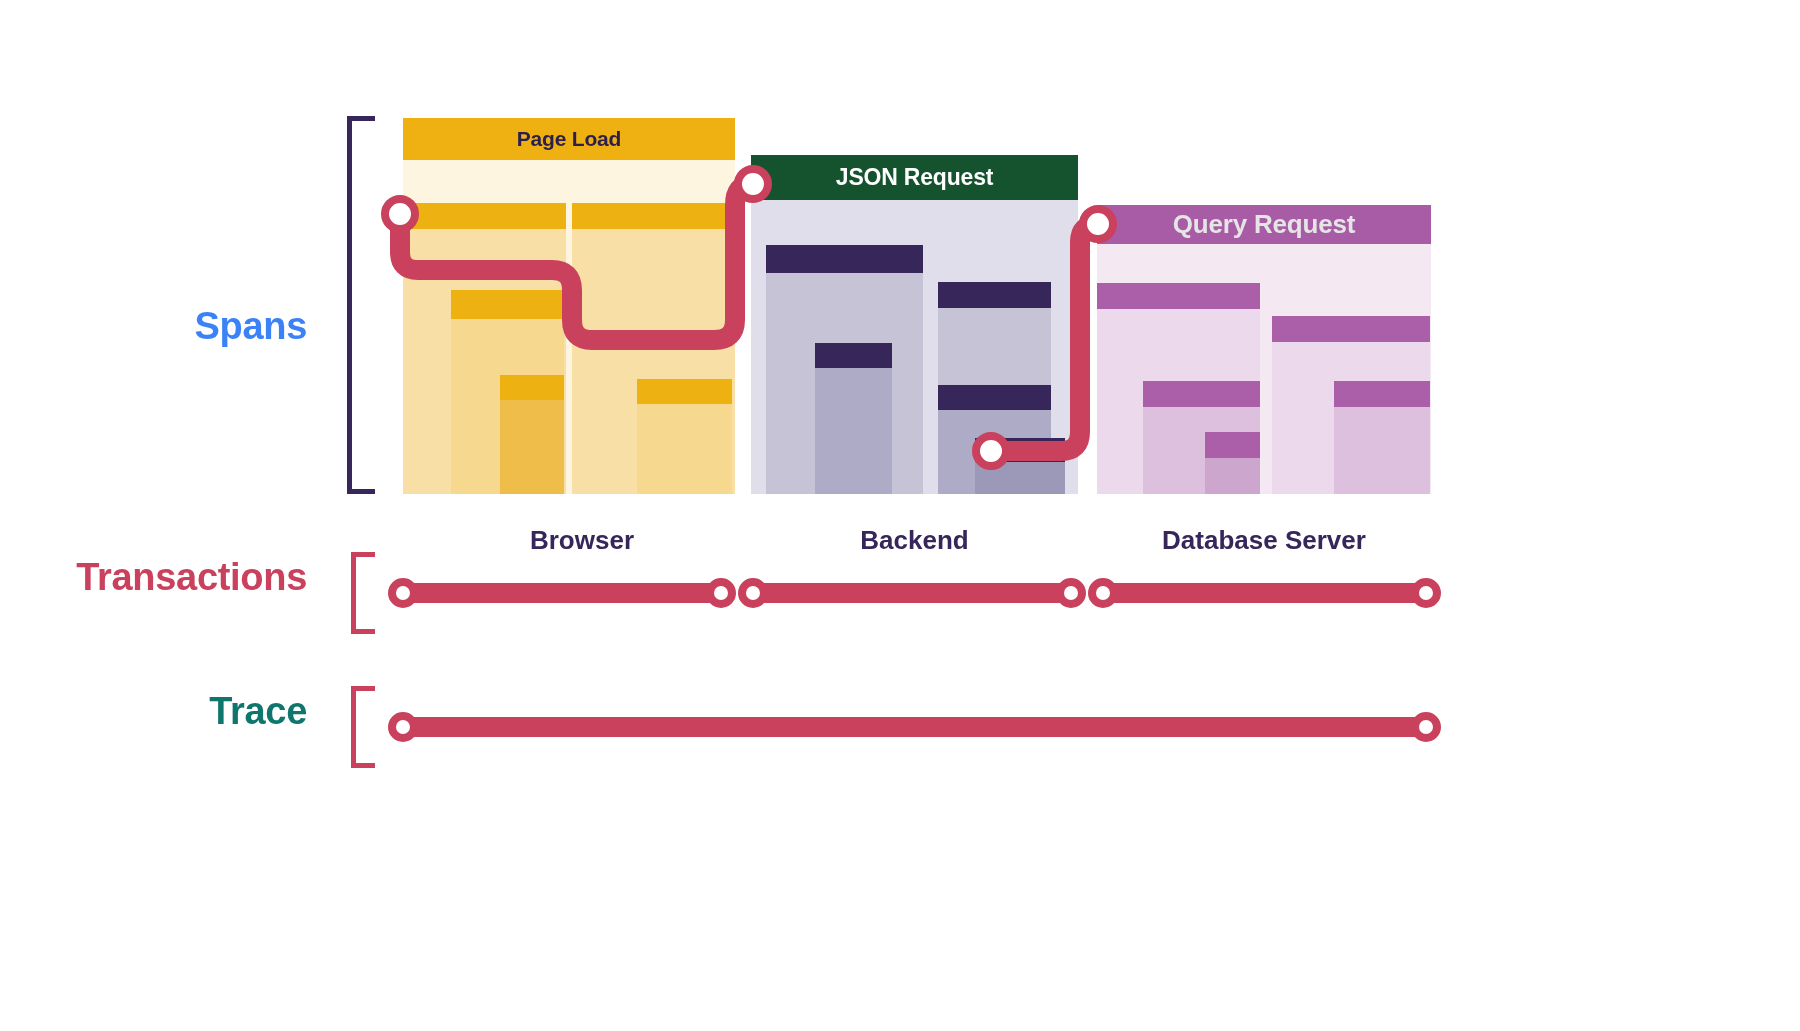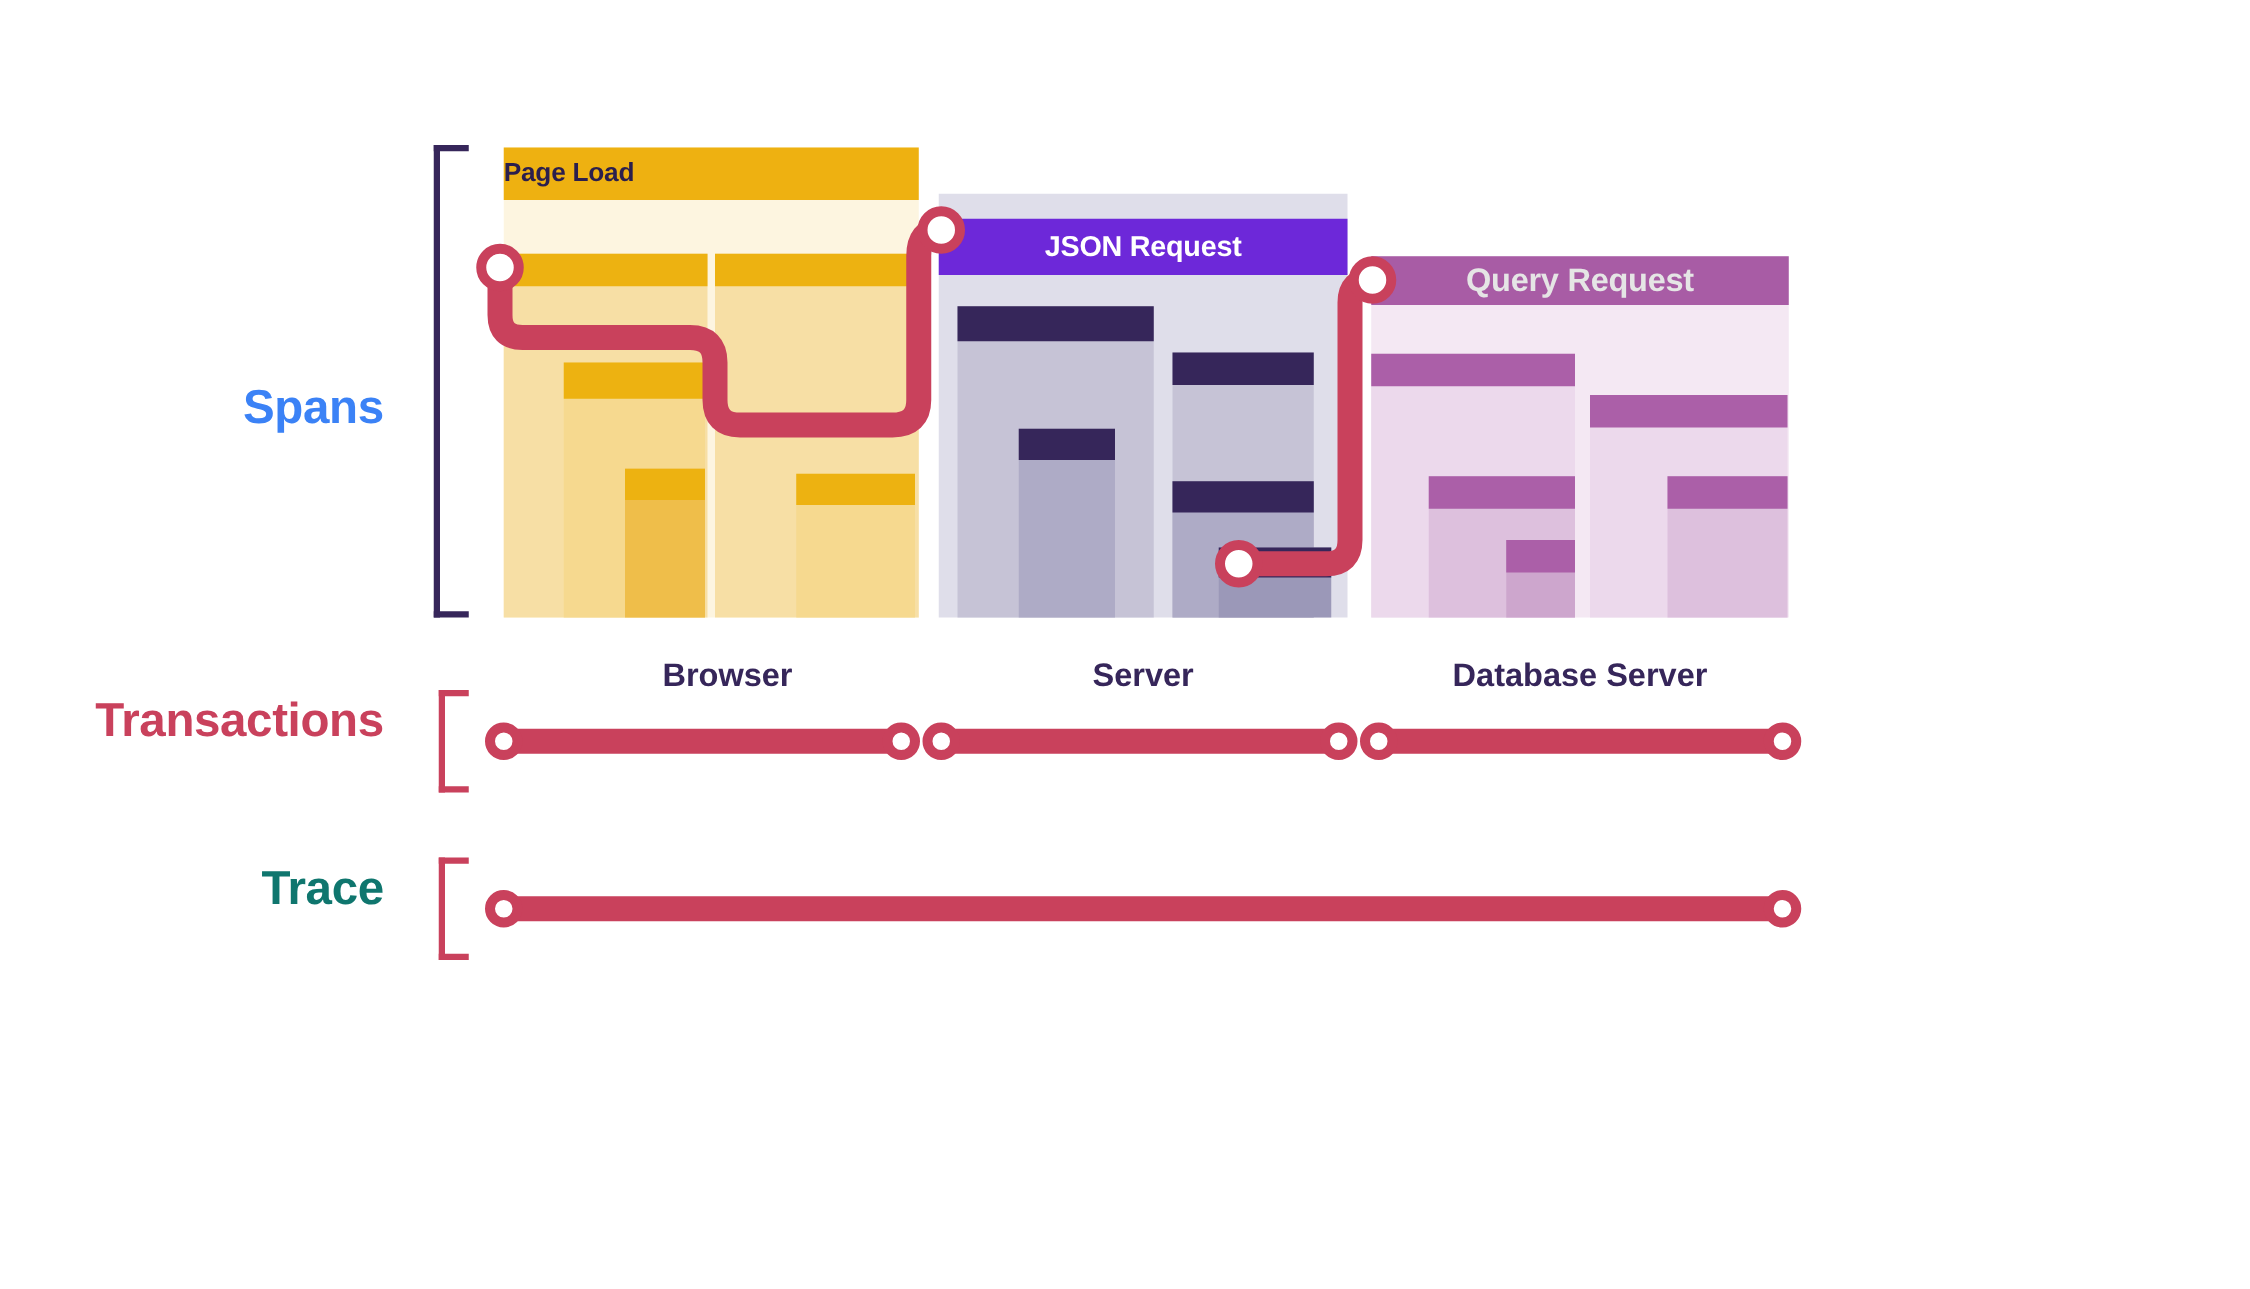--- a/index.html
+++ b/index.html
@@ -106,21 +106,21 @@
               border-width:5px; border-color:#c9415c;"></div>
 
   <div class="bracket" id="trace-bracket" style="left:351px; top:686px; width:24px; height:82px;
               border-width:5px; border-color:#c9415c;"></div>
 
   <div class="svc" id="svc-browser">
 
     <div class="bar" style="left:403px; top:118px; width:332px; height:376px; background:#fdf5e0;"></div>
 
     <div class="bar" style="left:403px; top:118px; width:332px; height:42px; background:#eeb111;
-                display:flex; align-items:center; ">
+                display:flex; align-items:center; justify-content:center;">
       <span style="font-size:21px; font-weight:bold; color:#2b1f4d; letter-spacing:-0.2px;">Page Load</span>
     </div>
 
     <div class="bar" style="left:403px; top:203px; width:163px; height:291px; background:#f7dfa5;">
       <div class="cap" style="height:26px; background:#edb211;"></div>
     </div>
     <div class="bar" style="left:572px; top:203px; width:163px; height:291px; background:#f7dfa5;">
       <div class="cap" style="height:26px; background:#edb211;"></div>
     </div>
 
@@ -133,22 +133,22 @@
 
     <div class="bar" style="left:500px; top:375px; width:64px; height:119px; background:#efbe4a;">
       <div class="cap" style="height:25px; background:#edb211;"></div>
     </div>
   </div>
 
   <div class="svc" id="svc-backend">
 
     <div class="bar" style="left:751px; top:155px; width:327px; height:339px; background:#dfdeea;"></div>
 
-    <div class="bar" style="left:751px; top:155px; width:327px; height:45px; background:#6d28d9;
-                display:flex; align-items:center; justify-content:center;margin-top:20px;">
+    <div class="bar" style="left:751px; top:155px; width:327px; height:45px; background:#14532d;
+                display:flex; align-items:center; justify-content:center;">
       <span style="font-size:23px; font-weight:bold; color:#ffffff; letter-spacing:-0.2px;">JSON Request</span>
     </div>
 
     <div class="bar" style="left:766px; top:245px; width:157px; height:249px; background:#c6c3d6;">
       <div class="cap" style="height:28px; background:#36265a;"></div>
     </div>
     <div class="bar" style="left:938px; top:282px; width:113px; height:212px; background:#c6c3d6;">
       <div class="cap" style="height:26px; background:#36265a;"></div>
     </div>
 
@@ -212,21 +212,21 @@
              L 1080 242
              Q 1080 224 1098 224" fill="none" stroke="#c9415c" stroke-width="20" stroke-linecap="butt" stroke-linejoin="round"></path>
 
     <circle cx="400" cy="214" r="15" fill="#ffffff" stroke="#c9415c" stroke-width="8"></circle>
     <circle cx="753" cy="184" r="15" fill="#ffffff" stroke="#c9415c" stroke-width="8"></circle>
     <circle cx="991" cy="451" r="15" fill="#ffffff" stroke="#c9415c" stroke-width="8"></circle>
     <circle cx="1098" cy="224" r="15" fill="#ffffff" stroke="#c9415c" stroke-width="8"></circle>
   </svg>
 
   <div class="service-label" style="left:416px; width:332px;">Browser</div>
-  <div class="service-label" style="left:751px; width:327px;">Server</div>
+  <div class="service-label" style="left:751px; width:327px;">Backend</div>
   <div class="service-label" style="left:1097px; width:334px;">Database Server</div>
 
   <div>
     <div class="tl-line" style="left:398px; top:583px; width:331px; height:20px; background:#c9415c;"></div>
     <div class="tl-line" style="left:748px; top:583px; width:330px; height:20px; background:#c9415c;"></div>
     <div class="tl-line" style="left:1097px; top:583px; width:336px; height:20px; background:#c9415c;"></div>
 
     <div class="tl-dot" style="left:388px; top:578px; width:30px; height:30px; border:8px solid #c9415c;"></div>
     <div class="tl-dot" style="left:706px; top:578px; width:30px; height:30px; border:8px solid #c9415c;"></div>
     <div class="tl-dot" style="left:738px; top:578px; width:30px; height:30px; border:8px solid #c9415c;"></div>

